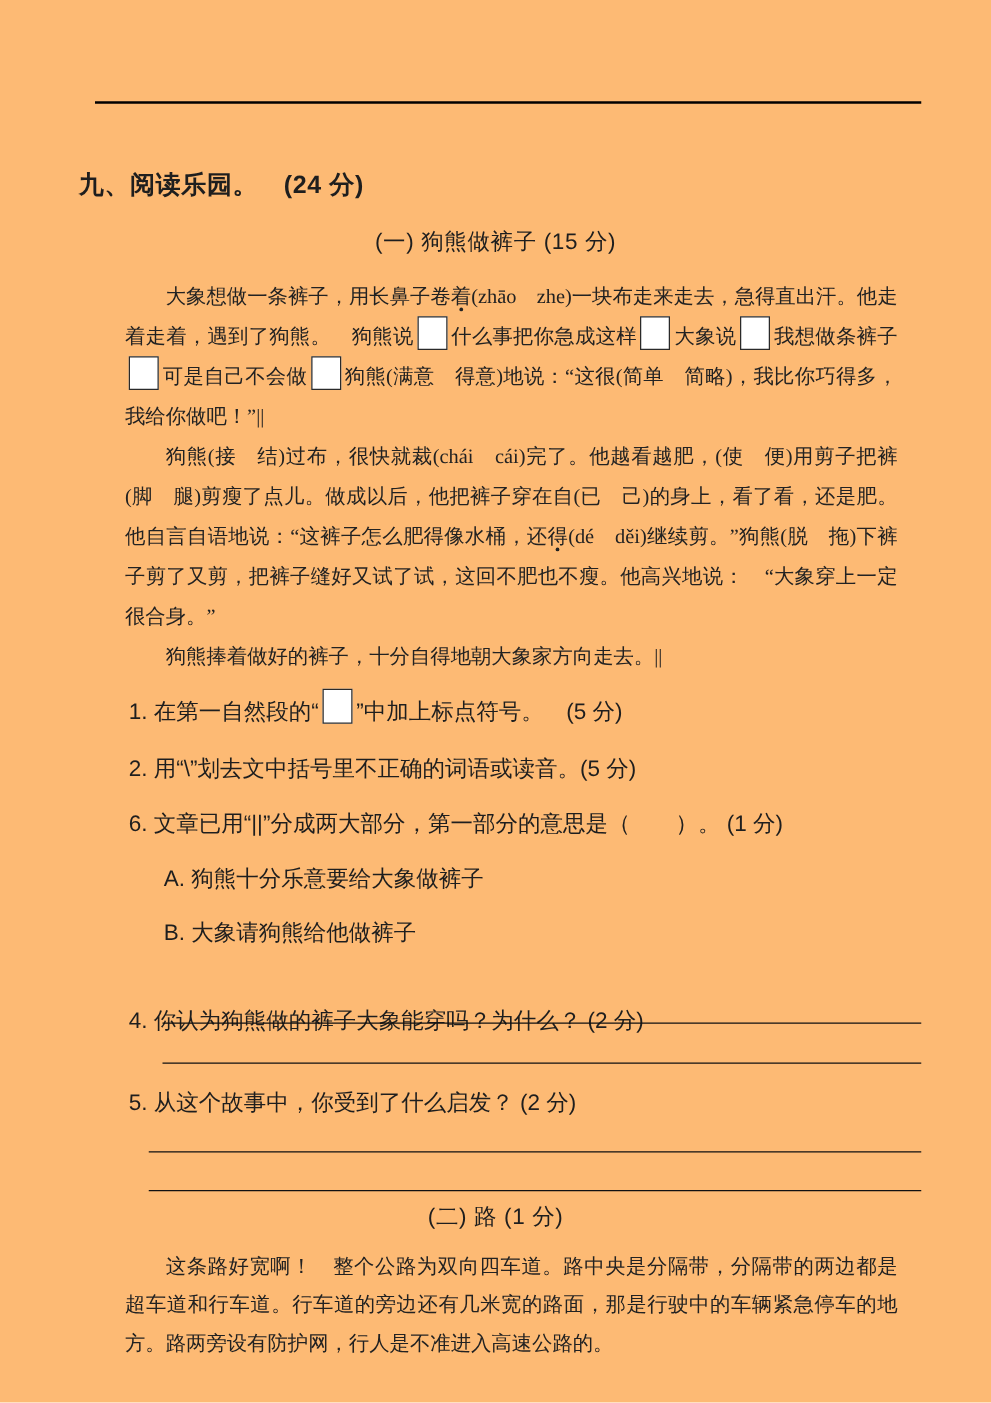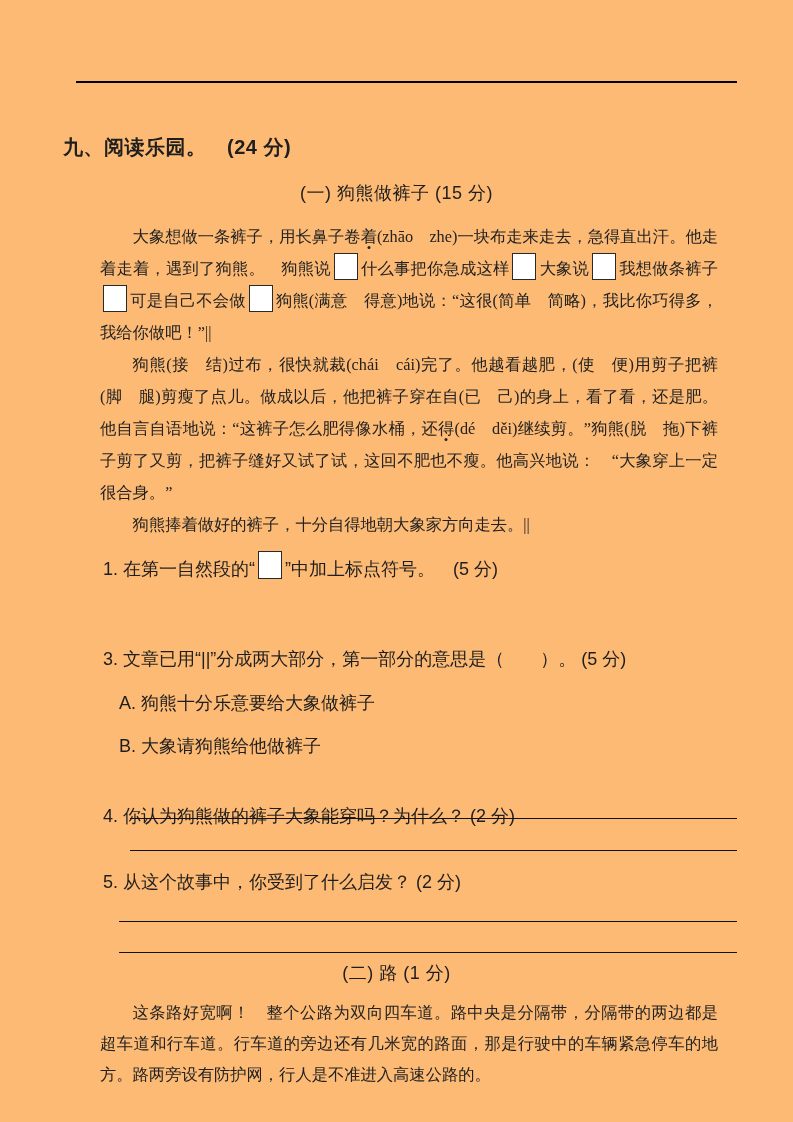--- a/index.html
+++ b/index.html
@@ -35,21 +35,21 @@
   .passage2{
     position:absolute;left:100px;top:997px;width:618px;
     font-family:"Liberation Serif","DejaVu Serif",serif;
     font-size:16.3px;line-height:31px;text-align:justify;
     color:#222;margin:0;text-indent:2em;
   }
   .q{
     position:absolute;left:103px;width:660px;
     font-size:18px;line-height:27px;
   }
-  .opt{left:119px;}
+  .opt{left:131px;}
   .pbox{
     display:inline-block;width:22px;height:25px;
     border:1.5px solid #2a2a2a;background:#fff;
     vertical-align:-6px;margin:0 3px;
   }
   .q .pbox{height:26px;vertical-align:-4px;}
   .emph{position:relative;}
   .emph::after{
     content:"";position:absolute;left:50%;bottom:-3px;
     transform:translateX(-50%);
@@ -72,22 +72,23 @@
   <div class="sub-title sub1">(一) 狗熊做裤子 (15 分)</div>
 
   <div class="passages">
     <p class="para">大象想做一条裤子，用长鼻子卷<span class="emph">着</span>(zhāo　zhe)一块布走来走去，急得直出汗。他走着走着，遇到了狗熊。　狗熊说<span class="pbox"></span>什么事把你急成这样<span class="pbox"></span>大象说<span class="pbox"></span>我想做条裤子<span class="pbox"></span>可是自己不会做<span class="pbox"></span>狗熊(满意　得意)地说：“这很(简单　简略)，我比你巧得多，我给你做吧！”||</p>
     <p class="para">狗熊(接　结)过布，很快就裁(chái　cái)完了。他越看越肥，(使　便)用剪子把裤(脚　腿)剪瘦了点儿。做成以后，他把裤子穿在自(已　己)的身上，看了看，还是肥。他自言自语地说：“这裤子怎么肥得像水桶，还<span class="emph">得</span>(dé　děi)继续剪。”狗熊(脱　拖)下裤子剪了又剪，把裤子缝好又试了试，这回不肥也不瘦。他高兴地说：　“大象穿上一定很合身。”</p>
     <p class="para">狗熊捧着做好的裤子，十分自得地朝大象家方向走去。||</p>
   </div>
 
   <div class="q" style="top:551px">1. 在第一自然段的“<span class="pbox"></span>”中加上标点符号。　(5 分)</div>
 
+  <div class="q" style="top:602px">2. 用“\”划去文中括号里不正确的词语或读音。(5 分)</div>
 
-  <div class="q" style="top:646px">3. 文章已用“||”分成两大部分，第一部分的意思是（　　）。 (5 分)</div>
+  <div class="q" style="top:646px">6. 文章已用“||”分成两大部分，第一部分的意思是（　　）。 (1 分)</div>
 
   <div class="q opt" style="top:690px">A. 狗熊十分乐意要给大象做裤子</div>
 
   <div class="q opt" style="top:733px">B. 大象请狗熊给他做裤子</div>
 
   <div class="q" style="top:803px">4. 你认为狗熊做的裤子大象能穿吗？为什么？ (2 分)</div>
 
   <div class="ans-line" style="top:818px;left:130px;width:607px"></div>
   <div class="ans-line" style="top:850px;left:130px;width:607px"></div>
 

